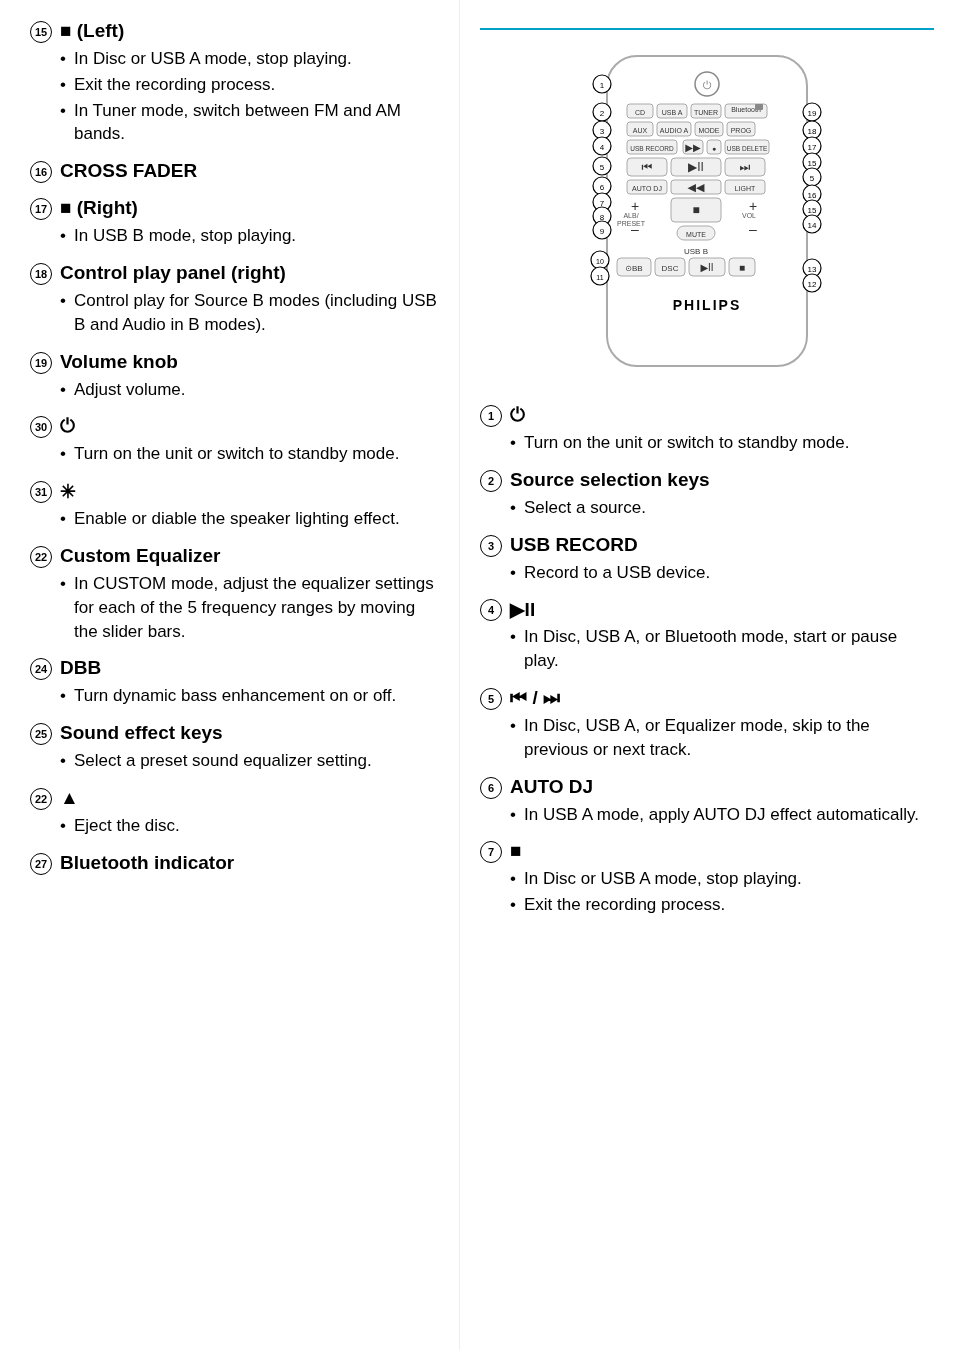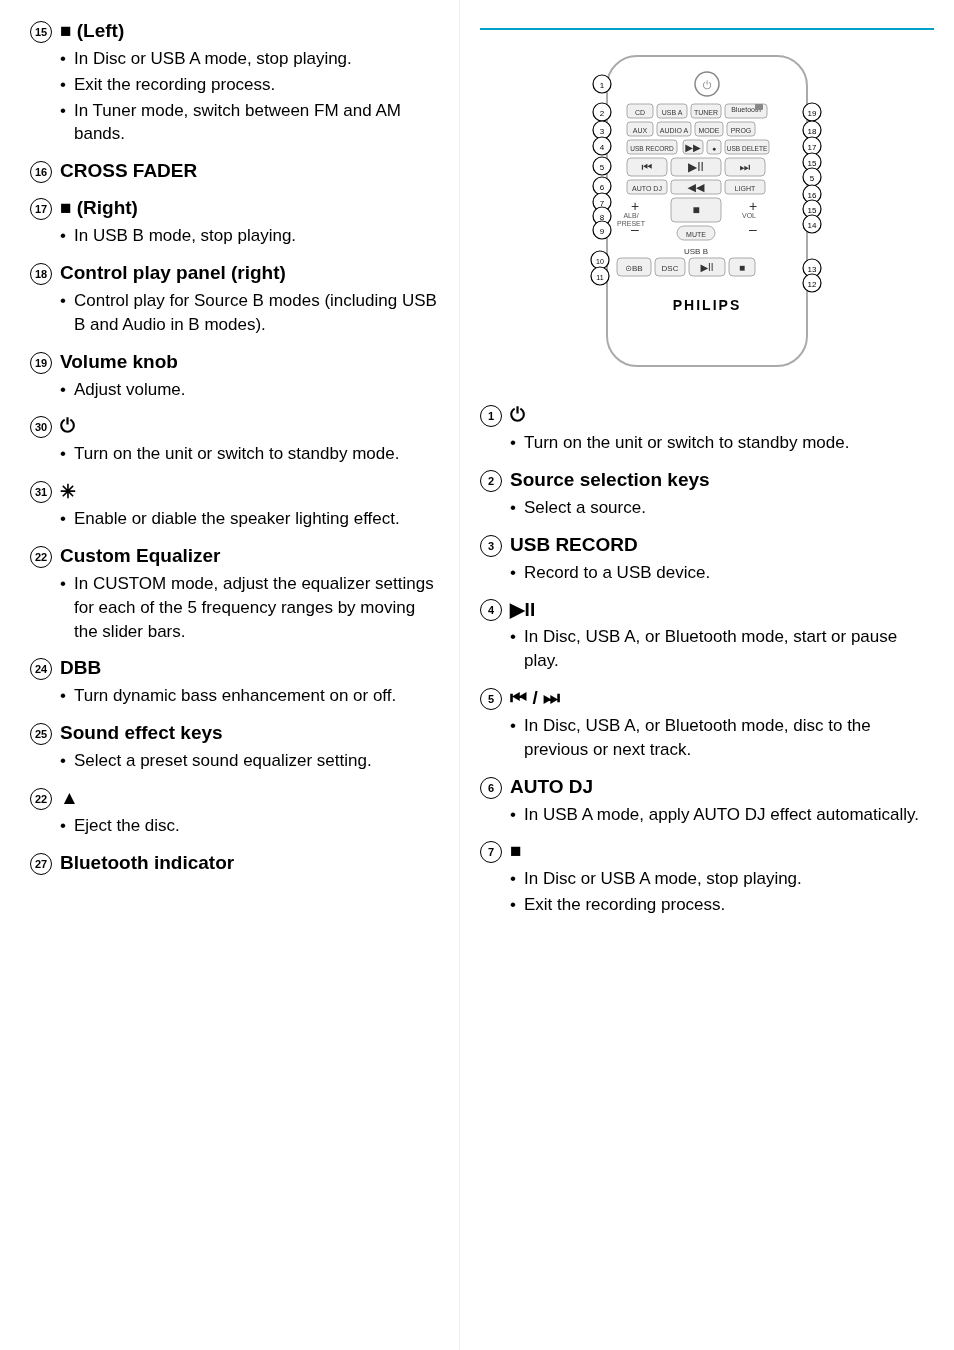--- a/index.html
+++ b/index.html
@@ -384,21 +384,21 @@
         <ul class="bullet-list">
           <li>In Disc, USB A, or Bluetooth mode, start or pause play.</li>
         </ul>
       </div>
       <div class="section">
         <div class="section-title">
           <span class="circle-num">5</span>
           <span class="section-header">⏮ / ⏭</span>
         </div>
         <ul class="bullet-list">
-          <li>In Disc, USB A, or Bluetooth mode, disc to the previous or next track.</li>
+          <li>In Disc, USB A, or Equalizer mode, skip to the previous or next track.</li>
         </ul>
       </div>
       <div class="section">
         <div class="section-title">
           <span class="circle-num">6</span>
           <span class="section-header">AUTO DJ</span>
         </div>
         <ul class="bullet-list">
           <li>In USB A mode, apply AUTO DJ effect automatically.</li>
         </ul>

